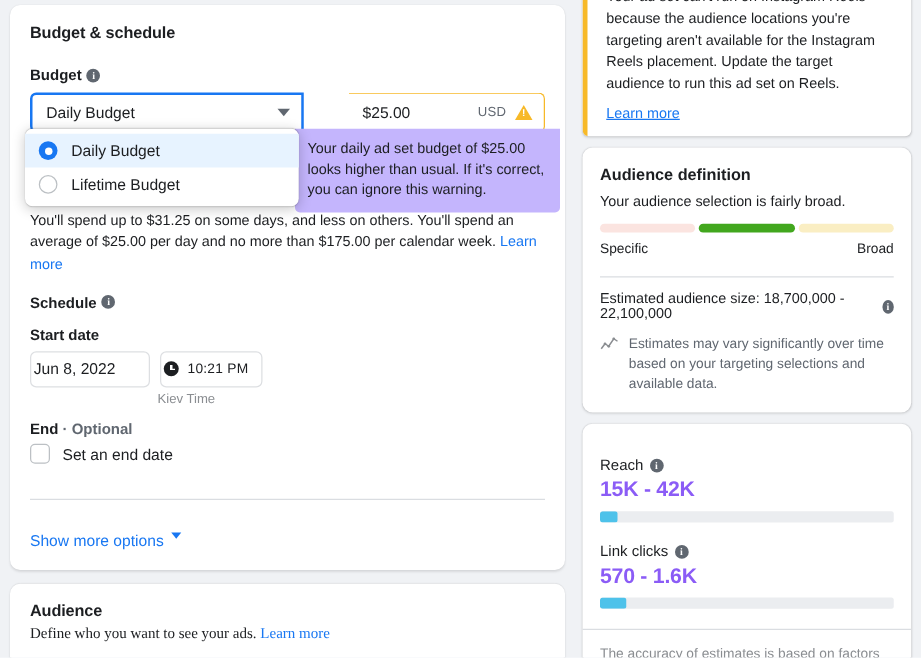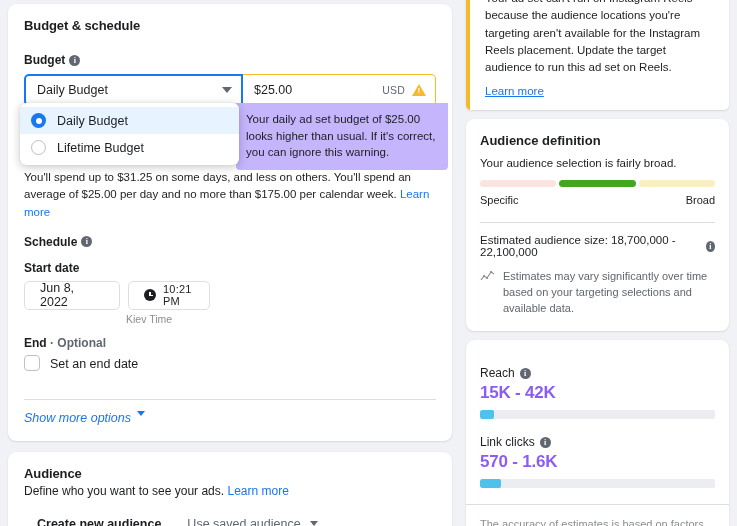--- a/index.html
+++ b/index.html
@@ -58,21 +58,21 @@
     width: 0; height: 0; border-left: 5px solid transparent;
     border-right: 5px solid transparent; border-top: 6px solid #606770;
   }
 
   .amount-box {
     flex: 1; height: 32px;
     border: 1px solid #f7b928; border-left: none; border-radius: 0 5px 5px 0;
     background: #fff;
     display: flex; align-items: center; justify-content: space-between;
     padding: 0 9px 0 11px;
-    font-size: 12.5px; color: #1c1e21;
+    font-size: 12.5px; color: #1c1e21; margin-left: 36px;
   }
   .amount-right { display: flex; align-items: center; gap: 7px; }
   .usd-label { font-size: 10.5px; color: #606770; letter-spacing: .2px; }
   .warn-tri {
     width: 0; height: 0; position: relative;
     border-left: 7px solid transparent; border-right: 7px solid transparent;
     border-bottom: 12px solid #f7b928;
   }
   .warn-tri::after {
     content: "!"; position: absolute; left: -1.5px; top: 2px;
@@ -118,21 +118,21 @@
   .link { color: #1877f2; text-decoration: none; }
 
   .schedule-title { margin-top: 14px; }
 
   .sub-label { margin-top: 12px; font-size: 12px; font-weight: bold; }
 
   .date-row { display: flex; gap: 8px; margin-top: 6px; align-items: flex-start; }
   .date-box {
     height: 29px; border: 1px solid #dddfe2; border-radius: 5px;
     background: #fff; display: flex; align-items: center;
-    padding: 0 15px; font-size: 12.5px; color: #1c1e21;
+    padding: 0 2px; font-size: 12.5px; color: #1c1e21;
   }
   .time-box { gap: 7px; }
   .clock-icon {
     width: 12px; height: 12px; border-radius: 50%; background: #1c1e21;
     position: relative; flex: none;
   }
   .clock-icon::before {
     content:""; position:absolute; left:5.2px; top:2.6px;
     width:1.5px; height:4px; background:#fff;
   }
@@ -150,31 +150,31 @@
   .end-label .opt { color: #606770; }
   .check-row { display: flex; align-items: flex-end; gap: 10px; margin-top: 5px; }
   .checkbox {
     width: 16px; height: 16px; border: 1.5px solid #bcc0c4;
     border-radius: 4px; background: #fff; flex: none;
   }
   .check-text { font-size: 12.5px; color: #1c1e21; }
 
   .divider { height: 1px; background: #dadde1; margin: 28px 0 0 0; }
   .show-more {
-    margin-top: 11px; display: inline-flex; gap: 6px;
-    color: #1877f2; font-size: 12.5px; font-style: italic;
+    margin-top: 26px; display: inline-flex; gap: 6px;
+    color: #1877f2; font-size: 12.5px;
   }
   .caret-sm {
     width: 0; height: 0; border-left: 4px solid transparent;
     border-right: 4px solid transparent; border-top: 5px solid #1877f2;
   }
 
   
   .card-audience { margin-top: 11px; padding: 14px 16px 0 16px; height: 104px; overflow: hidden; }
-  .aud-sub { margin-top: 3px; font-size: 12px; color: #1c1e21; }
+  .aud-sub { margin-top: 3px; font-size: 12px; color: #1c1e21; font-family: Liberation Serif, serif; }
   .tabs {
     display: flex; align-items: flex-end; gap: 26px;
     margin-top: 19px; border-bottom: 1px solid #dadde1;
     padding-left: 13px;
   }
   .tab {
     font-size: 12.5px; color: #606770; padding-bottom: 9px;
     position: relative;
   }
   .tab.active {

